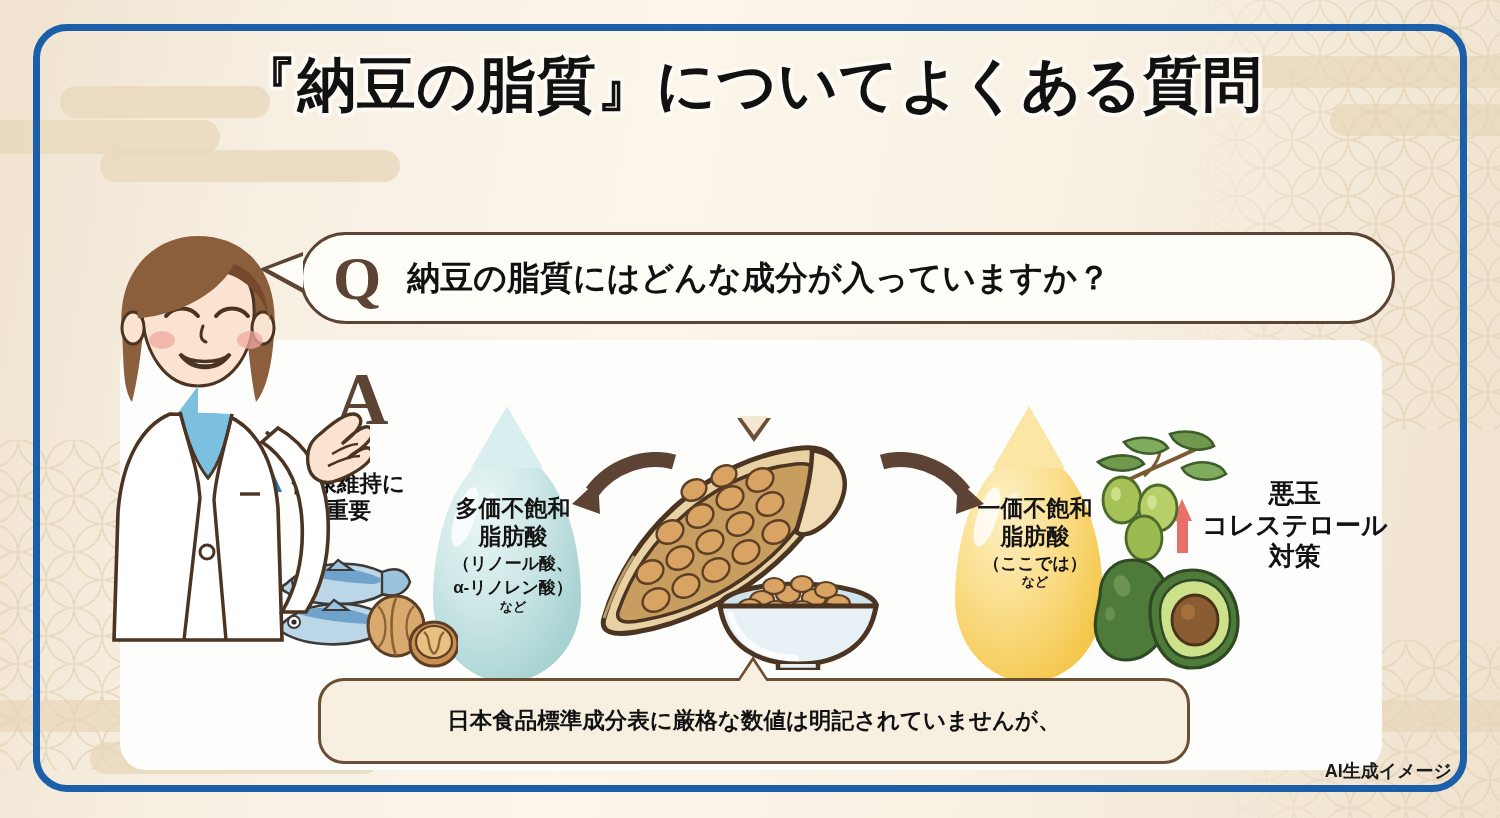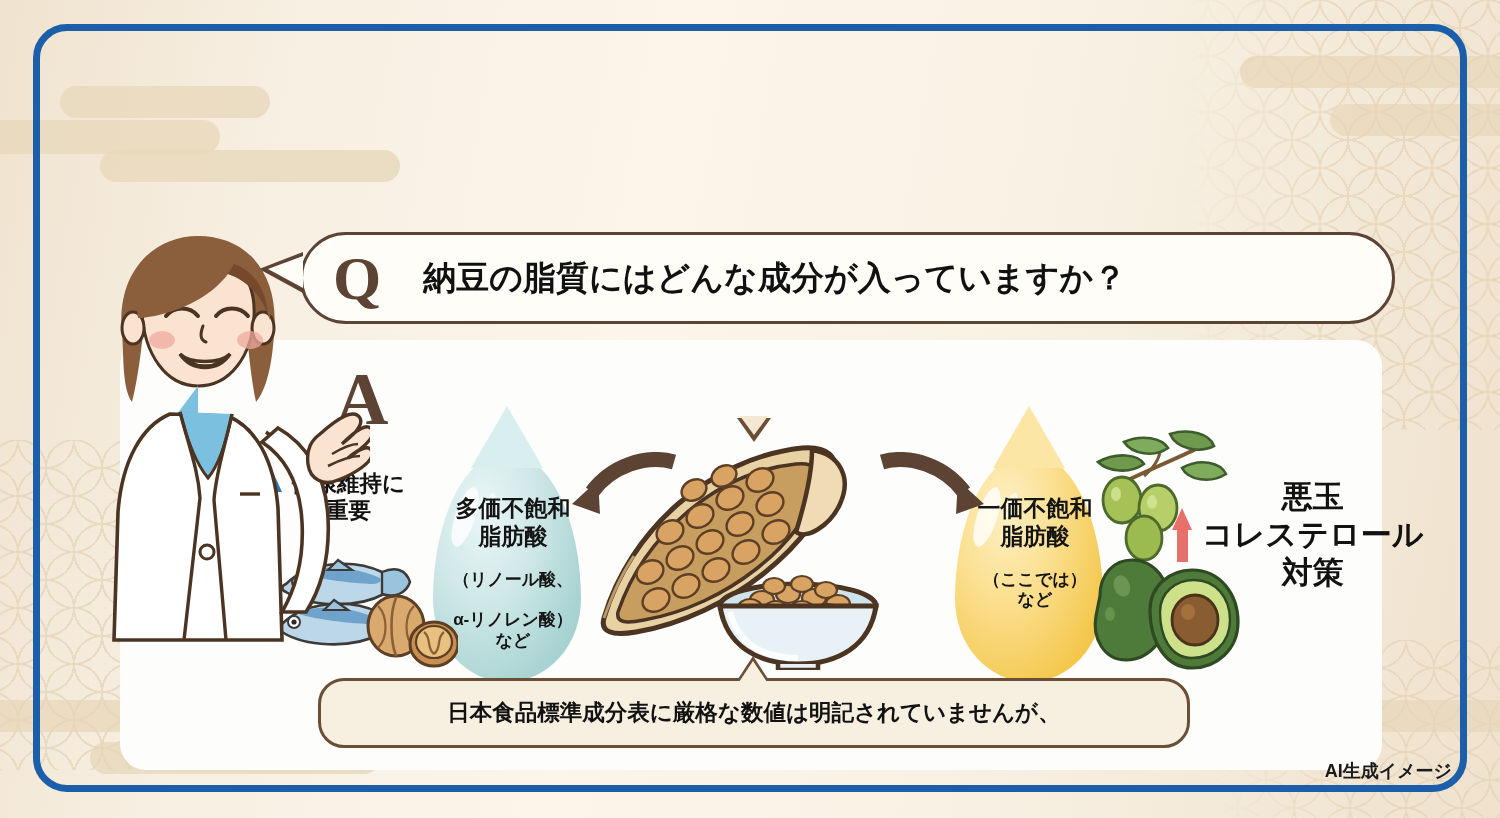--- a/index.html
+++ b/index.html
@@ -55,42 +55,42 @@
     border-radius:46px;box-sizing:border-box;
     display:flex;align-items:center;}
   .qtail{position:absolute;left:-41px;top:20px;width:0;height:0;
     border-top:17px solid transparent;border-bottom:24px solid transparent;
     border-right:44px solid #5c4334;}
   .qtail-in{position:absolute;left:-32px;top:24px;width:0;height:0;
     border-top:13px solid transparent;border-bottom:19px solid transparent;
     border-right:35px solid #fffdf8;}
   .qmark{margin-left:30px;font-size:62px;font-weight:bold;color:#5c4334;
     font-family:"Liberation Serif",serif;line-height:1;}
-  .qtext{margin-left:42px;font-size:33px;font-weight:bold;color:#111;}
+  .qtext{margin-left:26px;font-size:33px;font-weight:bold;color:#111;}
 
   
   .apanel{position:absolute;left:120px;top:340px;width:1262px;height:430px;
     background:#fdfdfc;border-radius:26px;}
   .amark{position:absolute;left:335px;top:362px;font-size:74px;font-weight:bold;
     color:#5c4334;font-family:"Liberation Serif",serif;line-height:1;}
 
   
   .callout{position:absolute;left:549px;top:372px;width:412px;height:47px;
     background:#f5e8d2;border:3px solid #6b4f35;border-radius:24px;box-sizing:border-box;
     display:flex;align-items:center;justify-content:center;
     font-size:23.5px;font-weight:bold;color:#141414;}
   .callout-tail{position:absolute;left:737px;top:418px;width:0;height:0;
     border-left:17px solid transparent;border-right:17px solid transparent;
     border-top:24px solid #6b4f35;}
   .callout-tail-in{position:absolute;left:740px;top:416px;width:0;height:0;
     border-left:14px solid transparent;border-right:14px solid transparent;
     border-top:19px solid #f5e8d2;}
 
   
-  .note{position:absolute;left:318px;top:678px;width:872px;height:70px;
+  .note{position:absolute;left:318px;top:678px;width:872px;height:86px;
     background:#f7efe0;border:3px solid #6b4f35;border-radius:26px;box-sizing:border-box;
     display:flex;flex-direction:row;align-items:center;justify-content:center;
     font-size:22.5px;font-weight:bold;color:#121212;line-height:1.42;text-align:center;}
   .note-tail{position:absolute;left:736px;top:656px;width:0;height:0;
     border-left:17px solid transparent;border-right:17px solid transparent;
     border-bottom:26px solid #6b4f35;}
   .note-tail-in{position:absolute;left:739px;top:661px;width:0;height:0;
     border-left:14px solid transparent;border-right:14px solid transparent;
     border-bottom:21px solid #f7efe0;}
 
@@ -104,37 +104,37 @@
   .drop-blue::before{border-bottom:62px solid #d9eeee;}
   .drop-gold{left:955px;top:452px;
     background:radial-gradient(ellipse at 34% 26%,#fdf0c4 0%,#fbdf8f 38%,#f4c84e 78%,#f0bf3d 100%);}
   .drop-gold::before{border-bottom:62px solid #fbe6a6;}
   .drop-sheen{position:absolute;left:22px;top:34px;width:20px;height:62px;
     background:rgba(255,255,255,.78);border-radius:50%;transform:rotate(18deg);}
   .drop-sheen2{position:absolute;left:52px;top:40px;width:9px;height:26px;
     background:rgba(255,255,255,.6);border-radius:50%;transform:rotate(18deg);}
   .drop-label{position:absolute;left:12px;right:0;top:42px;text-align:center;
     font-size:23px;font-weight:bold;color:#141414;line-height:1.22;}
-  .drop-sub{font-size:17px;font-weight:bold;line-height:1.2;display:block;margin-top:20px;}
-  .drop-etc{font-size:17px;font-weight:bold;display:block;}
+  .drop-sub{font-size:17px;font-weight:bold;line-height:1.2;display:block;margin-top:4px;}
+  .drop-etc{font-size:13px;font-weight:bold;display:block;}
 
   
   .side{position:absolute;display:flex;align-items:center;gap:9px;}
   .side-l{left:262px;top:470px;}
   .side-r{left:1172px;top:478px;flex-direction:row;}
   .arrow-up{position:relative;width:21px;height:54px;}
   .arrow-up .shaft{position:absolute;left:5px;bottom:0;width:11px;height:34px;}
   .arrow-up .head{position:absolute;left:0;top:0;width:0;height:0;
     border-left:10.5px solid transparent;border-right:10.5px solid transparent;}
   .arrow-blue .shaft{background:#2a78b8;}
   .arrow-blue .head{border-bottom:22px solid #2a78b8;}
   .arrow-red .shaft{background:#e8706b;}
   .arrow-red .head{border-bottom:22px solid #e8706b;}
   .side-text{font-size:22.5px;font-weight:bold;color:#121212;line-height:1.22;text-align:center;}
-  .side-r .side-text{font-size:31px;}
+  .side-r .side-text{font-size:26px;}
 
   
   .curve{position:absolute;}
   .curve-l{left:566px;top:452px;}
   .curve-r{left:880px;top:452px;}
 
   
   .natto{position:absolute;left:590px;top:420px;width:340px;height:250px;}
 
   
@@ -161,20 +161,21 @@
   <div class="cloud" style="left:1240px;top:56px;width:300px;height:32px;"></div>
   <div class="cloud" style="left:1330px;top:104px;width:230px;height:32px;"></div>
   <div class="cloud" style="left:1300px;top:700px;width:260px;height:32px;"></div>
 
   <div class="bg-shippo sp-left"></div>
   <div class="bg-shippo sp-right"></div>
   <div class="bg-shippo sp-right2"></div>
 
   <div class="frame"></div>
 
+  <div class="title">『納豆の脂質』についてよくある質問</div>
 
   <div class="qwrap">
     <div class="qtail"></div>
     <div class="qbubble">
       <span class="qmark">Q</span>
       <span class="qtext">納豆の脂質にはどんな成分が入っていますか？</span>
     </div>
     <div class="qtail-in"></div>
   </div>
 

